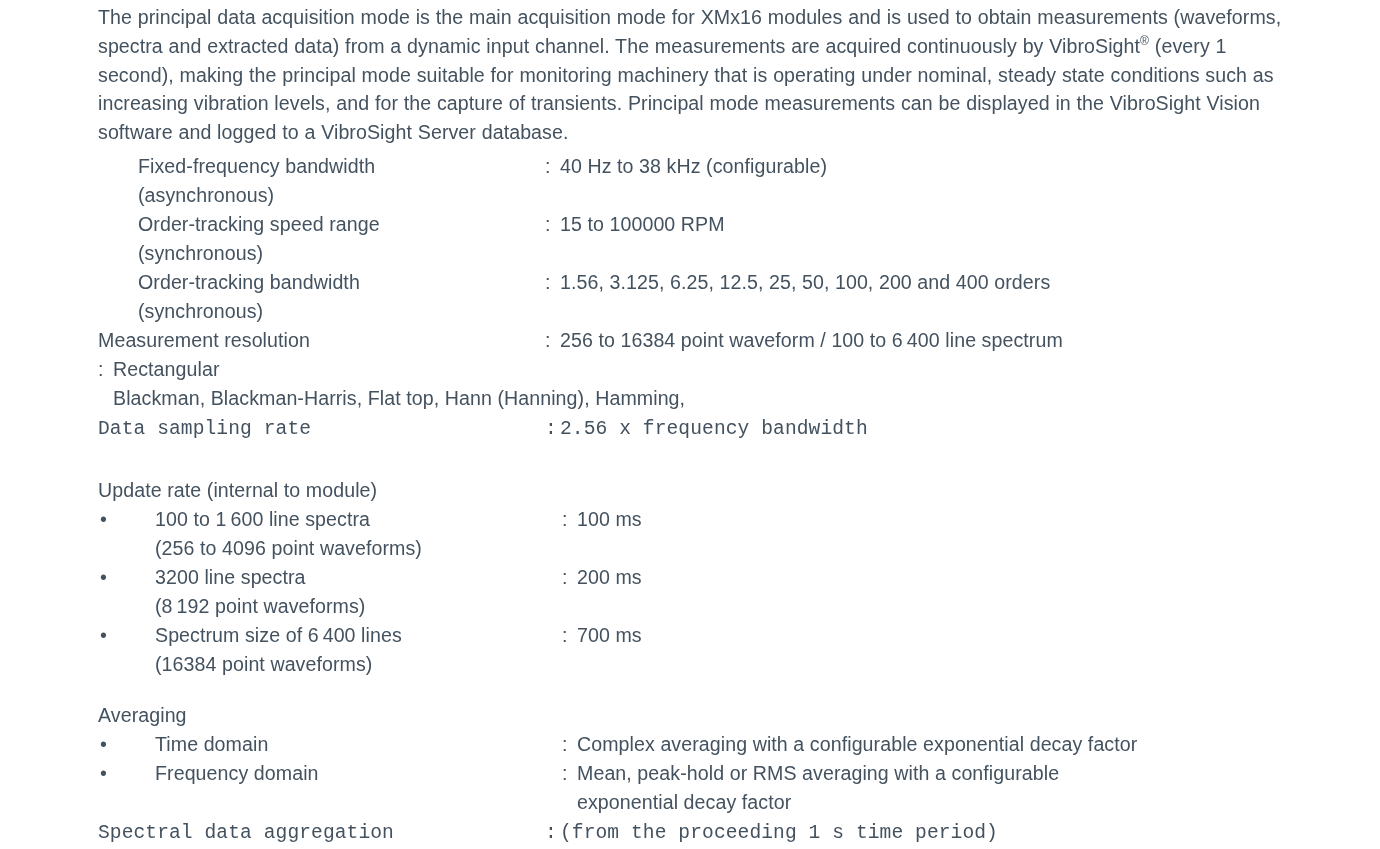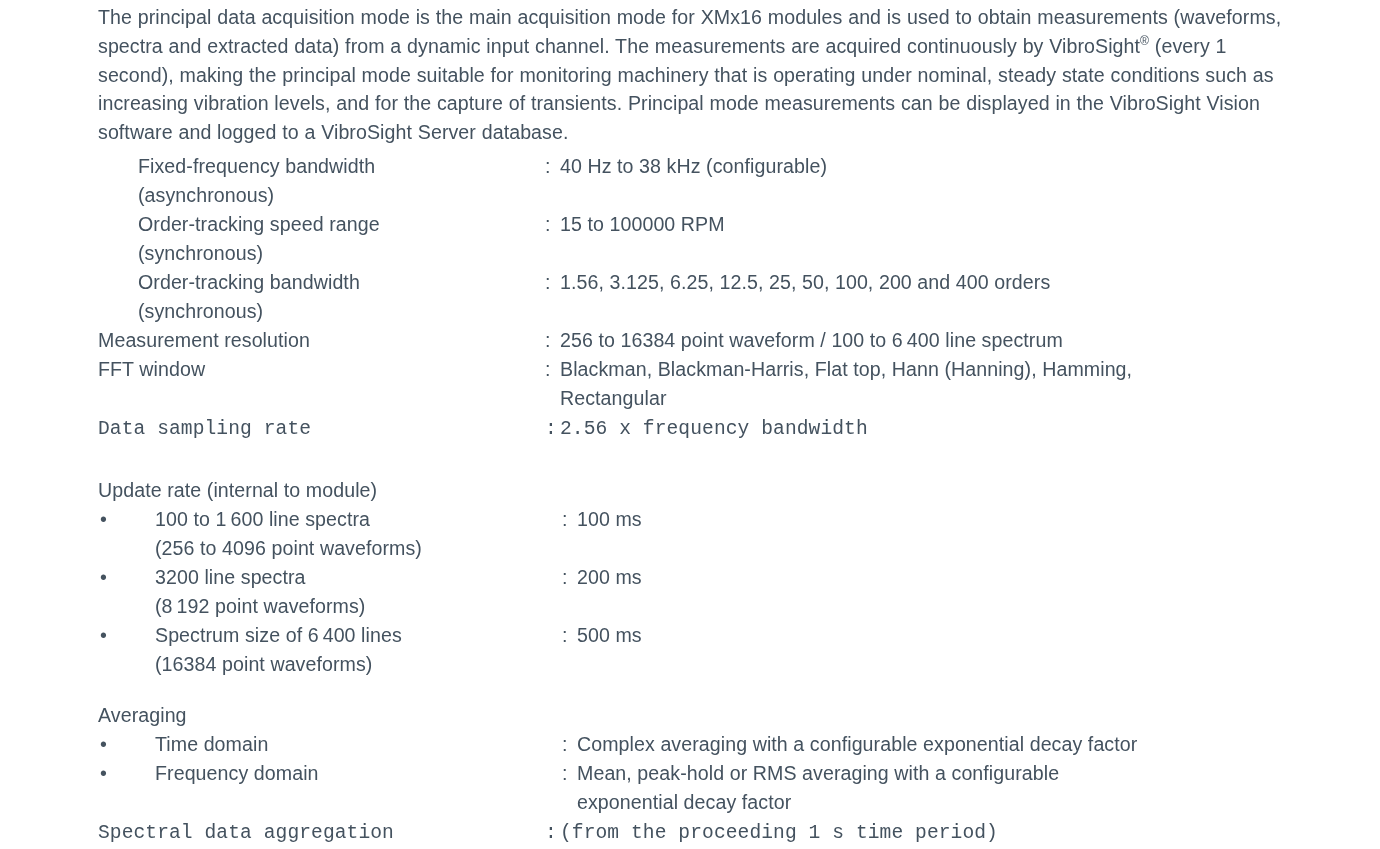--- a/index.html
+++ b/index.html
@@ -155,25 +155,24 @@
 
     <div class="spec-row">
       <div class="spec-label">Measurement resolution</div>
       <div class="spec-value">
         <span class="colon">:</span>
         <span class="vtext nb">256 to 16384 point waveform  /  100 to 6 400 line spectrum</span>
       </div>
     </div>
 
     <div class="spec-row">
-      <div class="spec-label">FFT window</div>
-      <div class="spec-value">
-        <span class="colon">:</span>
+      <div class="spec-value">
+        <span class="colon">:</span>
+        <span class="vtext">Rectangular</span>
         <span class="vtext">Blackman, Blackman-Harris, Flat top, Hann (Hanning), Hamming,</span>
-        <span class="vtext">Rectangular</span>
       </div>
     </div>
 
     <div class="spec-row gap-before">
       <div class="spec-label">Data sampling rate</div>
       <div class="spec-value">
         <span class="colon">:</span>
         <span class="vtext">2.56 x frequency bandwidth</span>
       </div>
     </div>
@@ -205,21 +204,21 @@
     </div>
 
     <div class="spec-row">
       <div class="spec-label bullet">
         <span class="dot">•</span>
         <span class="sub-line">Spectrum size of 6 400 lines</span>
         <span class="sub-line">(16384 point waveforms)</span>
       </div>
       <div class="spec-value">
         <span class="colon">:</span>
-        <span class="vtext">500 ms</span>
+        <span class="vtext">700 ms</span>
       </div>
     </div>
 
     <div class="section-head gap-before">Averaging</div>
 
     <div class="spec-row">
       <div class="spec-label bullet">
         <span class="dot">•</span>
         <span class="sub-line">Time domain</span>
       </div>

